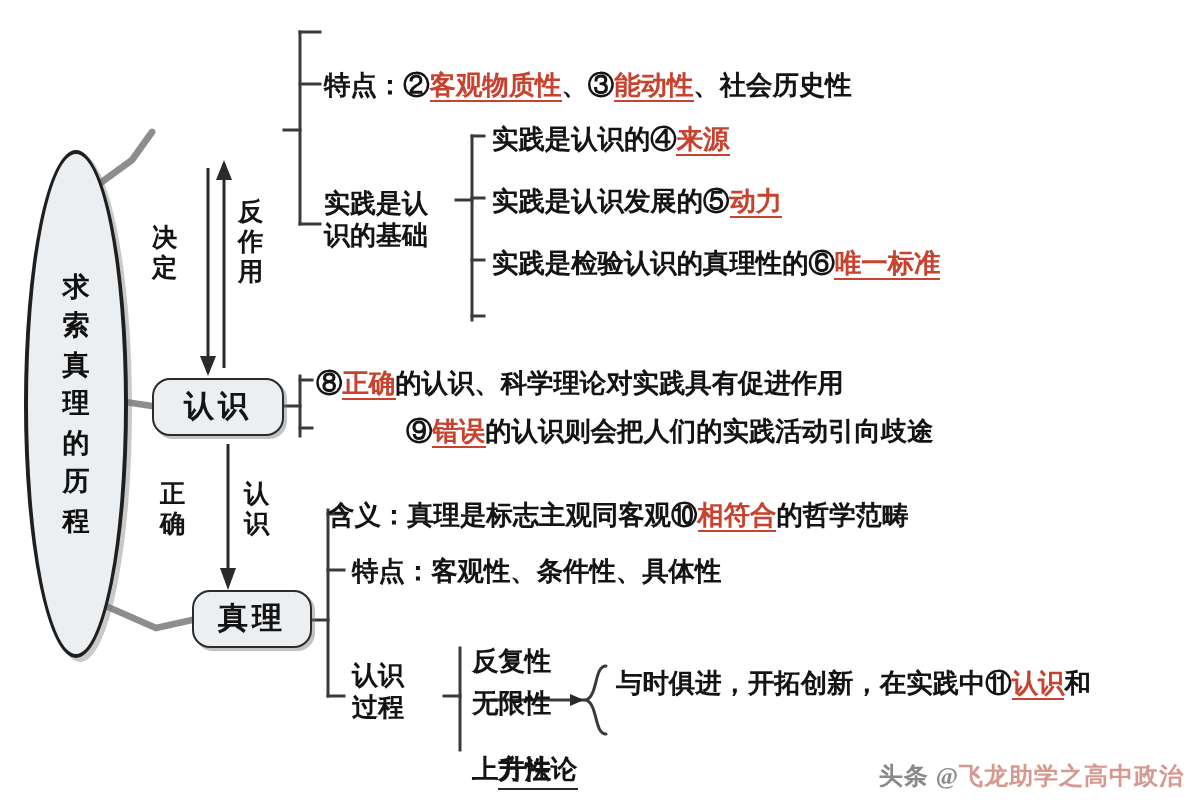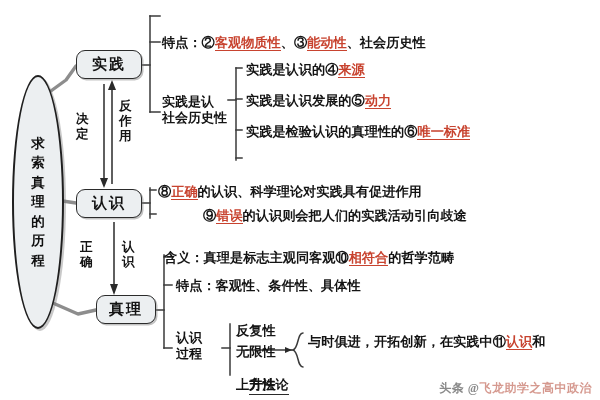--- a/index.html
+++ b/index.html
@@ -146,21 +146,20 @@
       <span>求</span>
       <span>索</span>
       <span>真</span>
       <span>理</span>
       <span>的</span>
       <span>历</span>
       <span>程</span>
     </div>
   </div>
 
-  <div class="node" id="node-shijian">实践</div>
   <div class="node" id="node-renshi">认识</div>
   <div class="node" id="node-zhenli">真理</div>
 
   <div class="vlabel" style="left:76px;top:112px;">
     <span>决</span>
     <span>定</span>
   </div>
   <div class="vlabel" style="left:119px;top:99px;">
     <span>反</span>
     <span>作</span>
@@ -175,21 +174,21 @@
     <span>识</span>
   </div>
 
 
   <div class="row" style="left:162px;top:34px;text-align:right;">
     <span>特点：</span><span>②</span><span class="red u">客观物质性</span><span>、</span><span>③</span><span class="red u">能动性</span><span>、社会历史性</span>
   </div>
 
   <div class="twoline" style="left:162px;top:94px;">
     <span>实践是认</span>
-    <span>社会历史性</span>
+    <span>识的基础</span>
   </div>
 
   <div class="row" style="left:246px;top:61px;">
     <span>实践是认识的</span><span>④</span><span class="red u">来源</span>
   </div>
   <div class="row" style="left:246px;top:92px;">
     <span>实践是认识发展的</span><span>⑤</span><span class="red u">动力</span>
   </div>
   <div class="row" style="left:246px;top:123px;">
     <span>实践是检验认识的真理性的</span><span>⑥</span><span class="red u">唯一标准</span>

